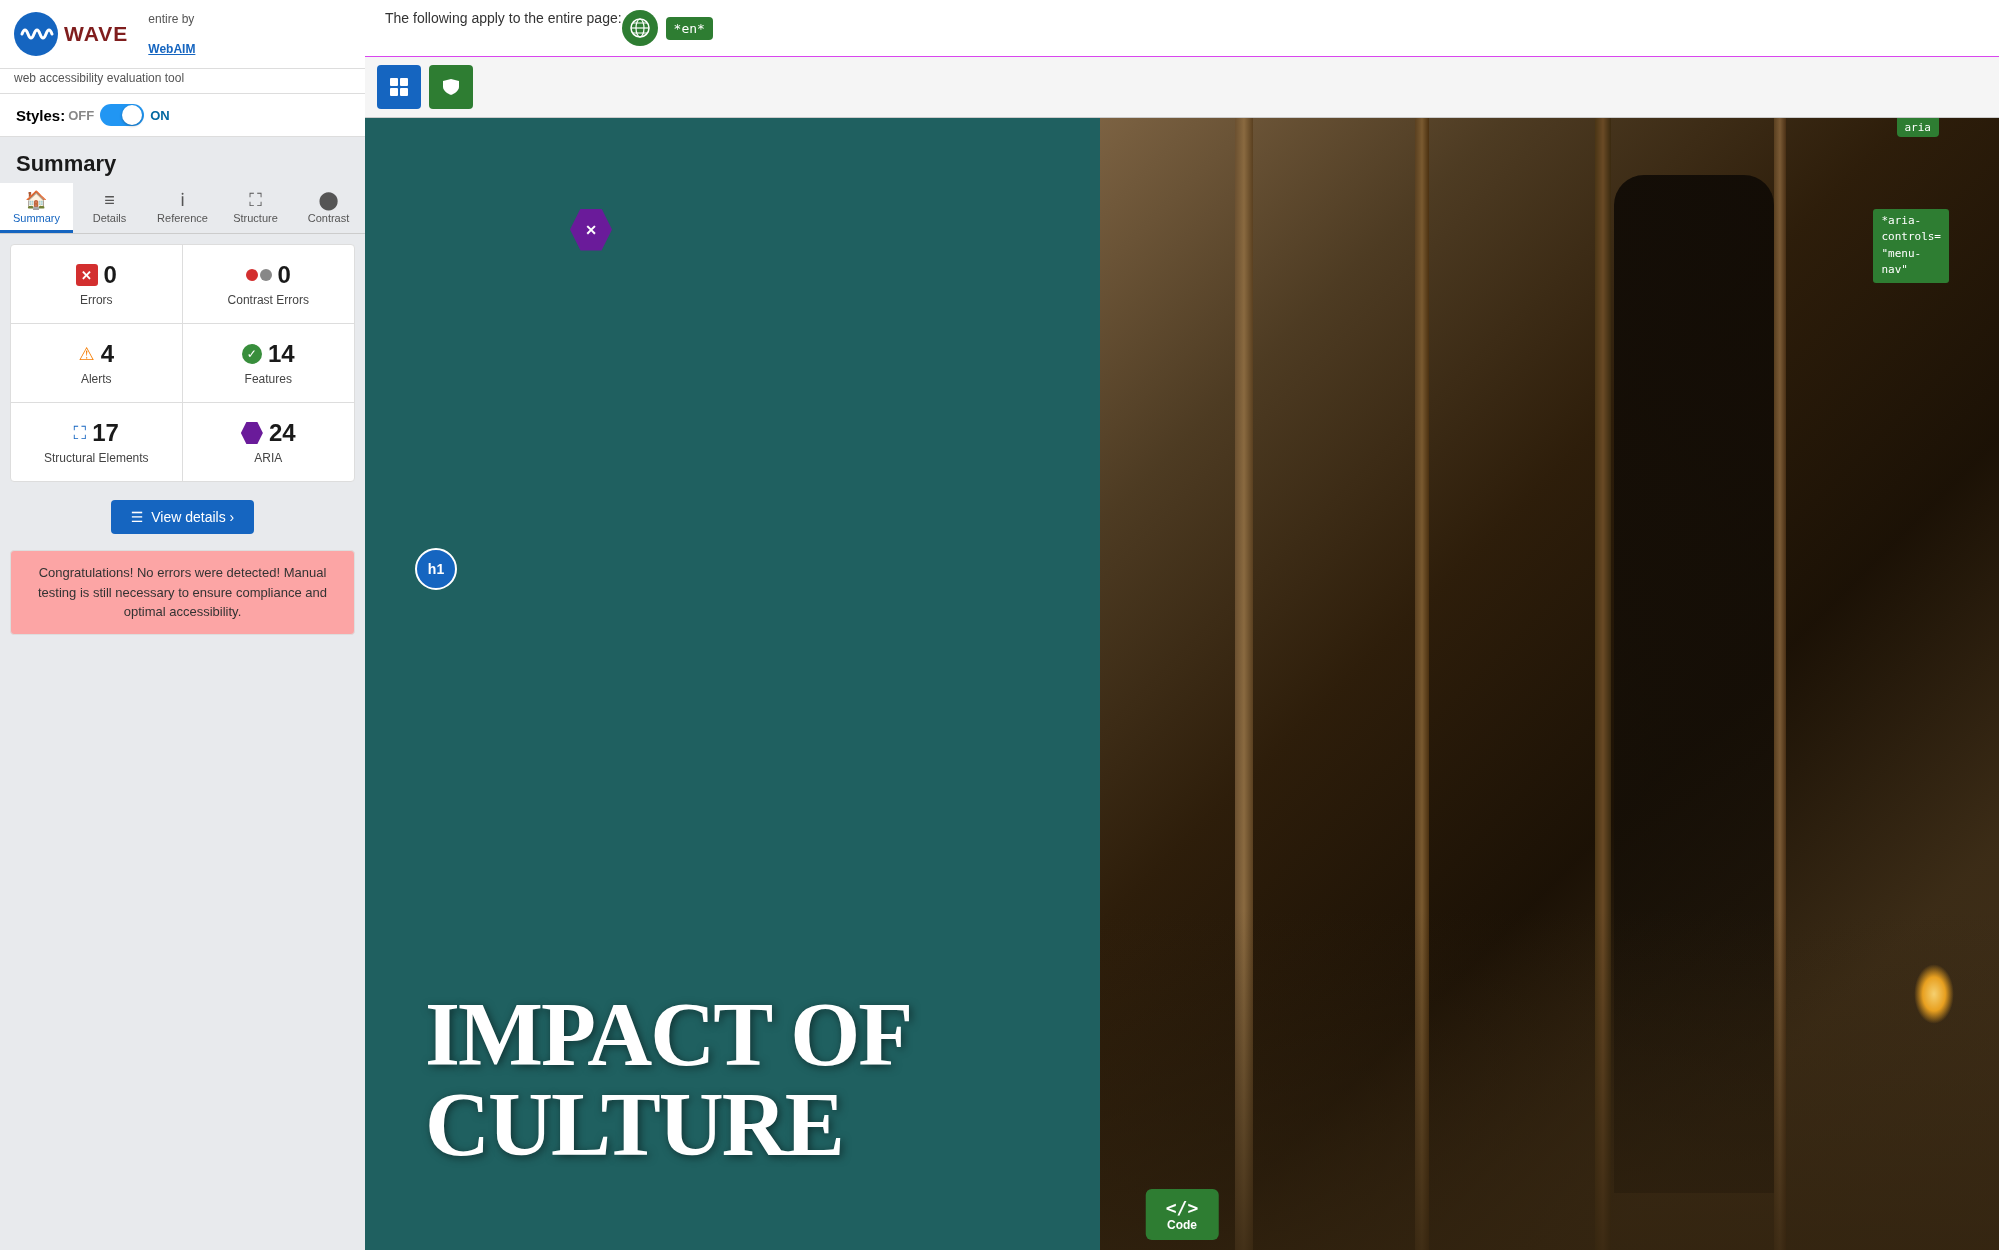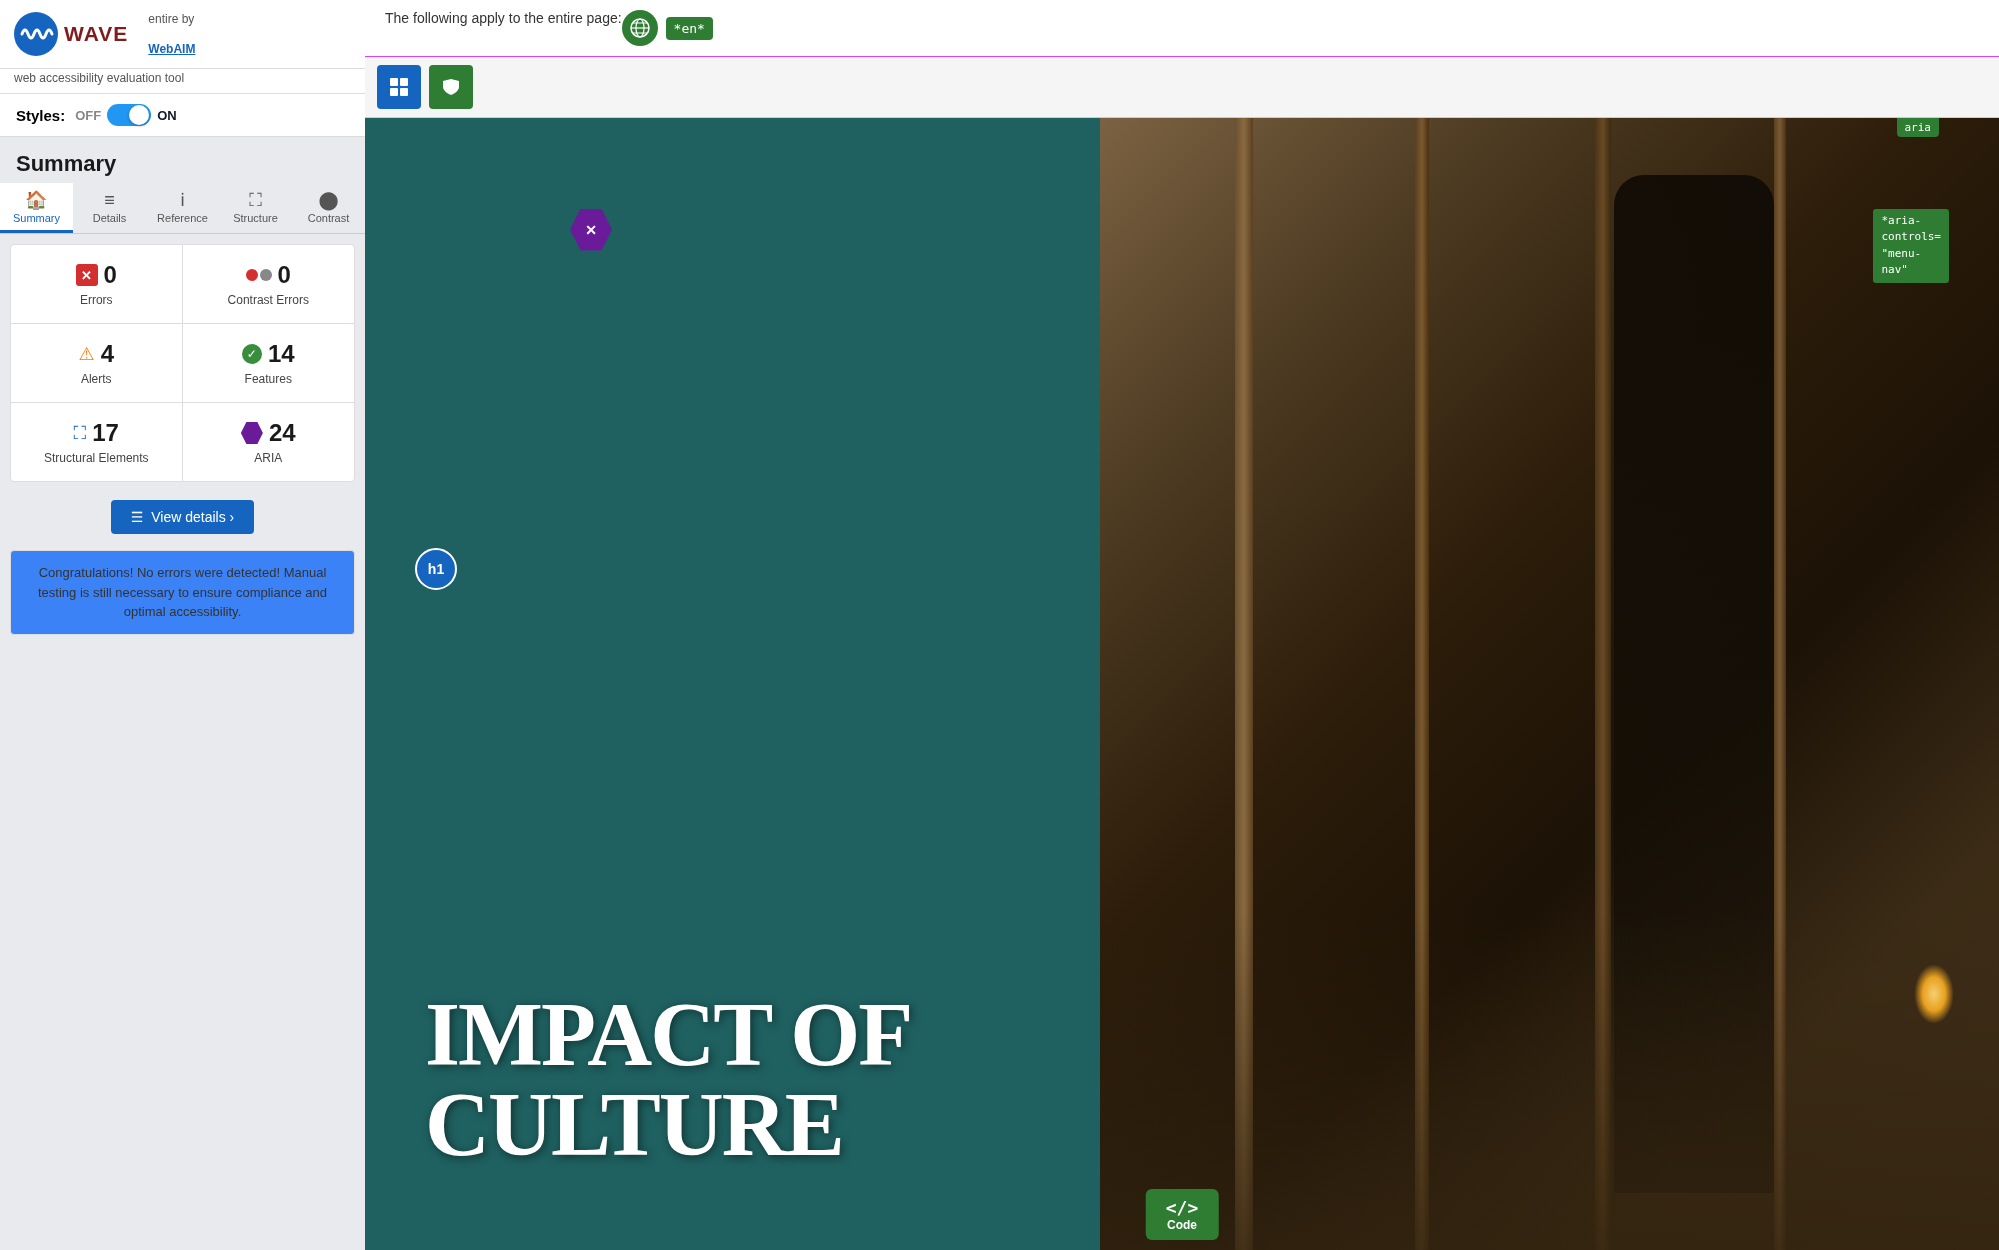--- a/index.html
+++ b/index.html
@@ -69,21 +69,21 @@
       background: #fff;
       padding: 10px 16px;
       display: flex;
       align-items: center;
       border-bottom: 1px solid #ddd;
       font-size: 15px;
     }
 
     #styles-label {
       font-weight: bold;
-      margin-right: 10px;
+      margin-right: 3px;
     }
 
     .toggle-container {
       display: flex;
       align-items: center;
       gap: 6px;
       font-size: 13px;
       font-weight: bold;
     }
 
@@ -101,21 +101,21 @@
       height: 20px;
       background: #fff;
       border-radius: 50%;
       position: absolute;
       top: 1px;
       right: 2px;
       box-shadow: 0 1px 3px rgba(0,0,0,0.3);
     }
 
     .off-label { color: #888; }
-    .on-label { color: #0f172a; }
+    .on-label { color: #0369a1; }
 
     #summary-title {
       font-size: 22px;
       font-weight: bold;
       padding: 14px 16px 6px;
       color: #1a1a1a;
     }
 
     #tabs {
       display: flex;
@@ -261,21 +261,21 @@
       padding: 9px 20px;
       font-size: 14px;
       cursor: pointer;
       display: flex;
       align-items: center;
       gap: 8px;
       margin: 6px auto;
     }
 
     #congratulations {
-      background: #3b82f6;
+      background: #fca5a5;
       margin: 4px 10px 10px;
       border-radius: 4px;
       border: 1px solid #ddd;
       padding: 12px 14px;
       font-size: 13px;
       color: #333;
       text-align: center;
       line-height: 1.5;
     }
 

